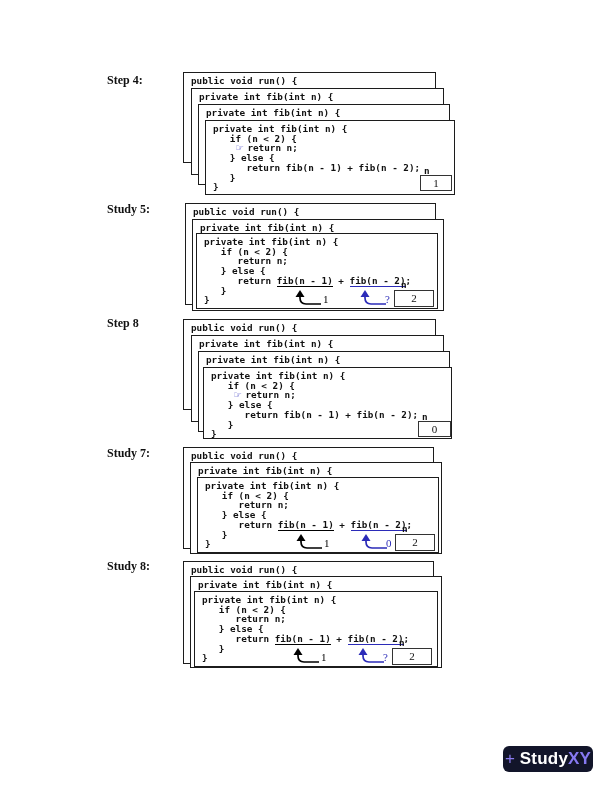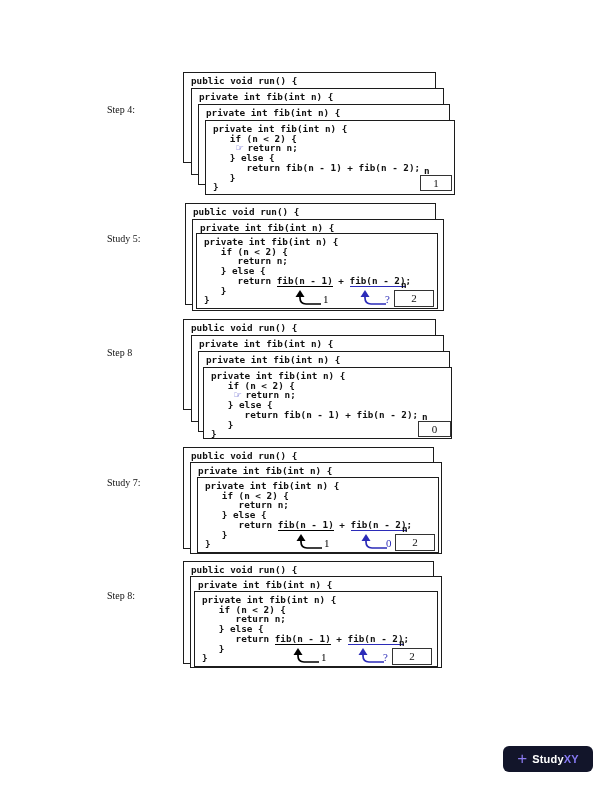--- a/index.html
+++ b/index.html
@@ -1,19 +1,19 @@
 <!DOCTYPE html>
 <html><head>
 <meta charset="utf-8">
 <style>
   html,body{margin:0;padding:0;background:#ffffff;}
   body{width:612px;height:792px;position:relative;overflow:hidden;
        font-family:"Liberation Sans",sans-serif;}
   .step-label{position:absolute;font-family:"Liberation Serif",serif;
-       font-weight:normal;font-size:10px;color:#111;margin-top:31px;}
+       font-weight:bold;font-size:12px;color:#111;}
   .frame{position:absolute;background:#fff;border:1.8px solid #1c1c1c;
        box-sizing:border-box;}
   .bar-text{position:absolute;left:7px;top:2px;white-space:pre;
        font-family:"DejaVu Sans Mono",monospace;font-weight:bold;
        font-size:9.3px;color:#111;text-align:right;}
   pre.code{position:absolute;left:7px;top:3px;margin:0;white-space:pre;
        font-family:"DejaVu Sans Mono",monospace;font-weight:bold;
        font-size:9.3px;line-height:9.7px;color:#111;}
   .u1{border-bottom:1.6px solid #000;}
   .u2{border-bottom:1.6px solid #2b2bb8;}
@@ -28,21 +28,21 @@
   .nlabel{position:absolute;font-family:"DejaVu Sans Mono",monospace;
        font-weight:bold;font-size:9.3px;color:#111;}
   .nbox{position:absolute;border:1.3px solid #333;background:#fff;
        box-sizing:border-box;text-align:center;
        font-family:"Liberation Serif",serif;font-size:11px;color:#111;}
   .badge{position:absolute;left:503px;top:746px;width:90px;height:26px;
        border-radius:6px;display:flex;align-items:center;
        justify-content:center;gap:5px;}
   .badge .plus{font-size:17px;font-weight:400;line-height:1;
        transform:translateY(-1px);}
-  .badge .brand{font-weight:bold;font-size:11px;letter-spacing:0.2px;}
+  .badge .brand{font-weight:bold;font-size:17px;letter-spacing:0.2px;}
 </style>
 </head>
 <body>
 
 <div class="step-label" style="left:107px;top:73px">Step 4:</div>
 <div>
   <div class="frame" style="left:183px;top:72px;width:253px;height:91px">
     <span class="bar-text">public void run() {</span>
   </div>
   <div class="frame" style="left:191px;top:88px;width:253px;height:87px">
@@ -143,21 +143,21 @@
     <svg class="hook blue" width="30" height="16" viewBox="0 0 30 16" style="left:160px;top:56px">
       <path d="M29,14 H14 Q8,14 8,8 V6" fill="none" stroke-width="1.7"></path>
       <polygon points="8,0 3.5,7 12.5,7"></polygon>
     </svg>
     <div class="alabel blue" style="left:188px;top:59px">0</div>
     <div class="nlabel" style="left:204px;top:45px">n</div>
     <div class="nbox" style="left:197px;top:56px;width:40px;height:17px;line-height:15px">2</div>
   </div>
 </div>
 
-<div class="step-label" style="left:107px;top:559px">Step 8:</div>
+<div class="step-label" style="left:107px;top:559px">Study 8:</div>
 <div>
   <div class="frame" style="left:183px;top:561px;width:251px;height:103px">
     <span class="bar-text">public void run() {</span>
   </div>
   <div class="frame" style="left:190px;top:576px;width:252px;height:92px">
     <span class="bar-text">private int fib(int n) {</span>
   </div>
   <div class="frame" style="left:194px;top:591px;width:244px;height:76px">
     <pre class="code"><span>private int fib(int n) {</span>
 <span>   if (n &lt; 2) {</span>

